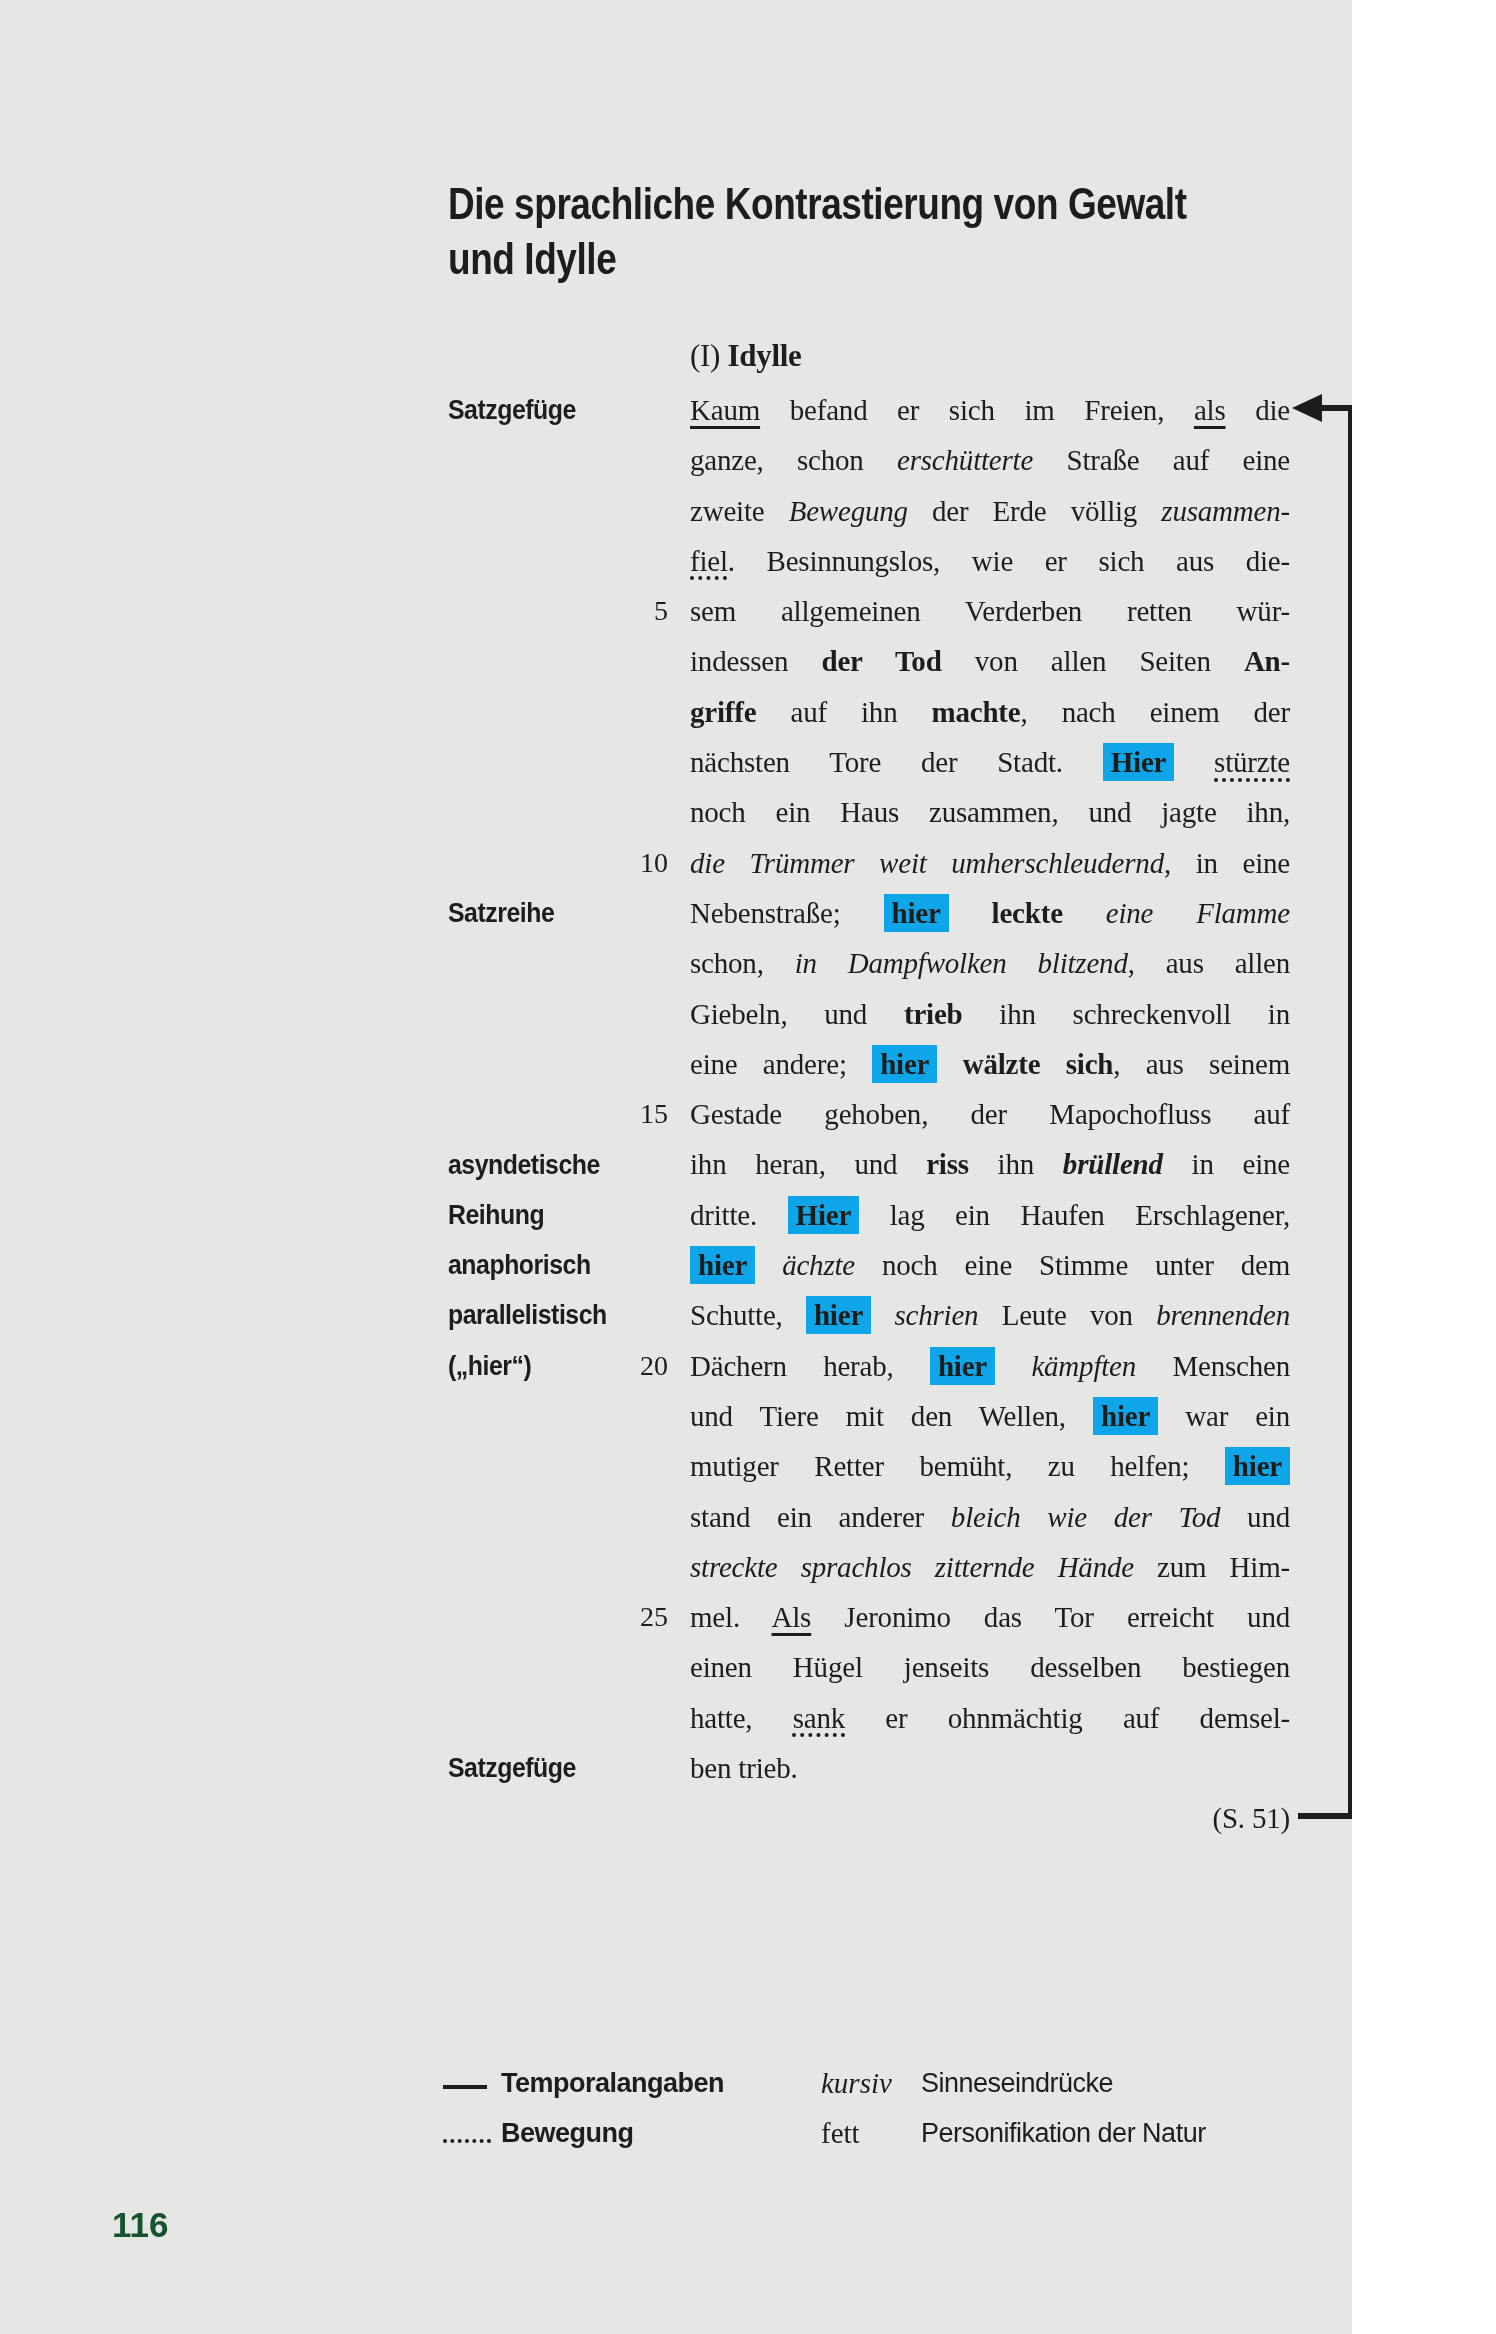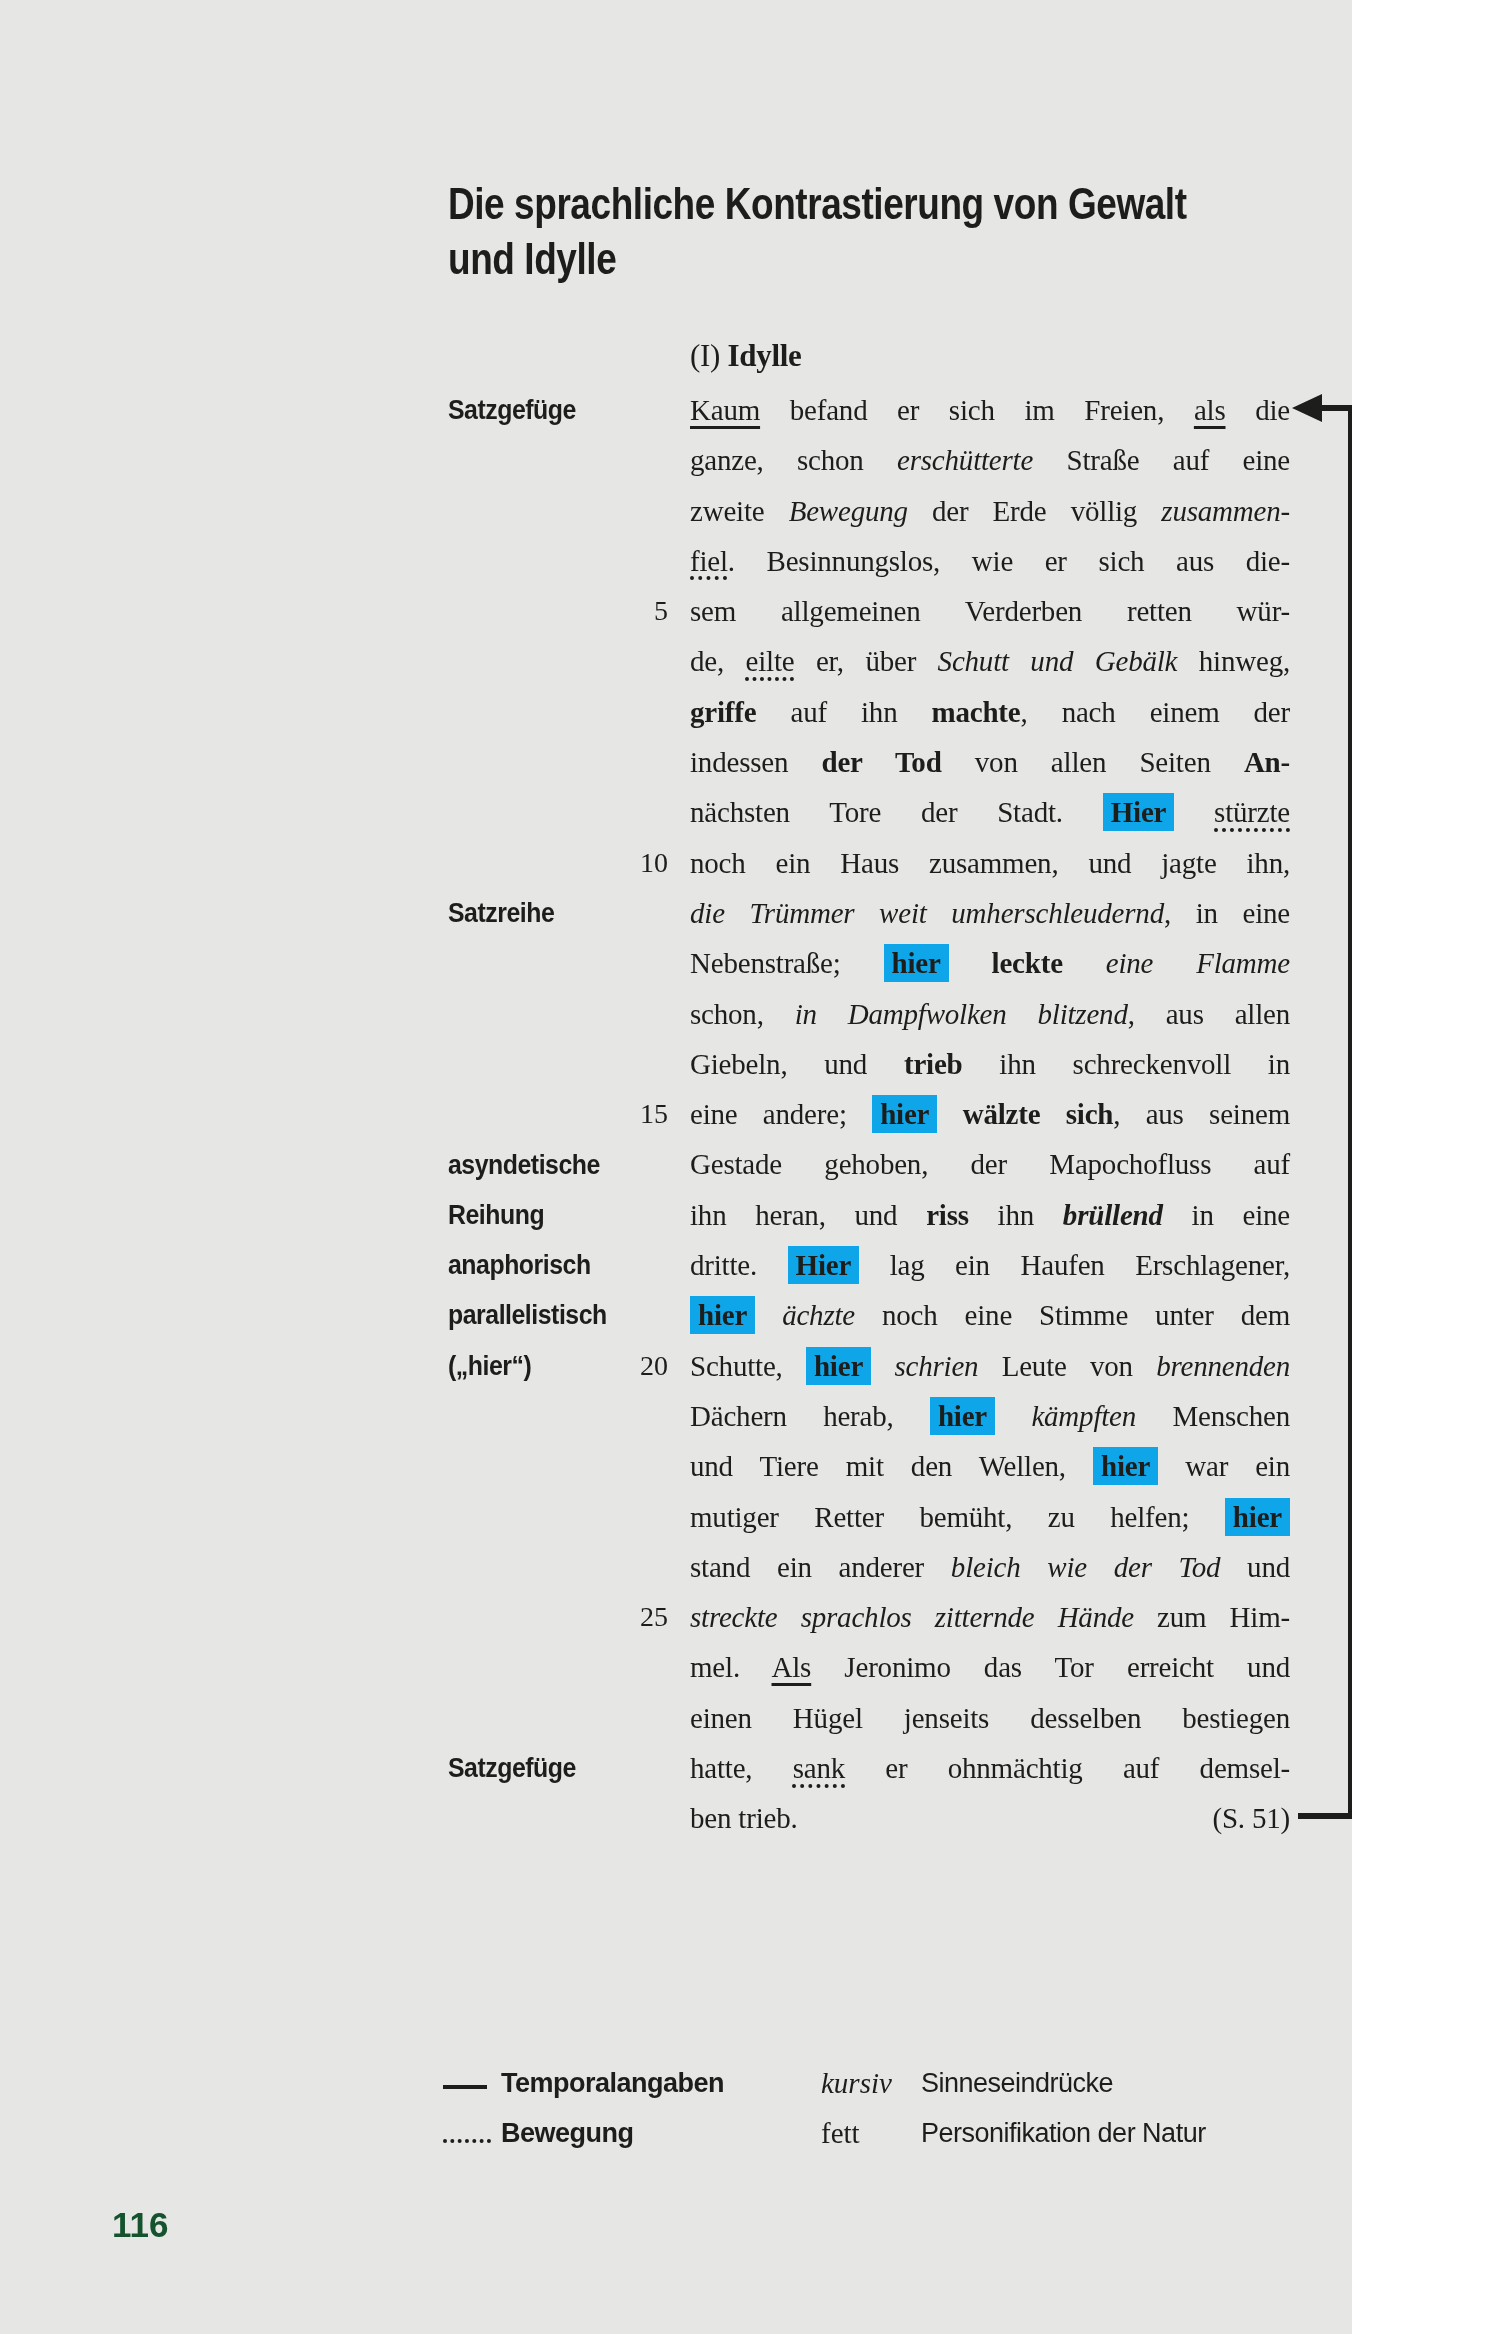--- a/index.html
+++ b/index.html
@@ -136,23 +136,22 @@
       <div class="lnum" style="top: 1207.2px;">25</div>
     </div>
 
   <div class="textcol">
     <span class="source">(S. 51)</span>
   <div class="tline"><span class="ul">Kaum</span><span> befand er sich im Freien, </span><span class="ul">als</span><span> die</span></div>
       <div class="tline"><span>ganze, schon </span><span class="it">erschütterte</span><span> Straße auf eine</span></div>
       <div class="tline"><span>zweite </span><span class="it">Bewegung</span><span> der Erde völlig </span><span class="it">zusammen-</span></div>
       <div class="tline"><span class="dot">fiel</span><span>. Besinnungslos, wie er sich aus die-</span></div>
       <div class="tline"><span>sem allgemeinen Verderben retten wür-</span></div>
-      <div class="tline"><span>de, </span><span class="dot">eilte</span><span> er, über </span><span class="it">Schutt und Gebälk</span><span> hinweg,</span></div>
+      <div class="tline"><span>indessen </span><span class="bo">der Tod</span><span> von allen Seiten </span><span class="bo">An-</span></div>
       <div class="tline"><span class="bo">griffe</span><span> auf ihn </span><span class="bo">machte</span><span>, nach einem der</span></div>
-      <div class="tline"><span>indessen </span><span class="bo">der Tod</span><span> von allen Seiten </span><span class="bo">An-</span></div>
       <div class="tline"><span>nächsten Tore der Stadt. </span><span class="hl">Hier</span><span> </span><span class="dot">stürzte</span></div>
       <div class="tline"><span>noch ein Haus zusammen, und jagte ihn,</span></div>
       <div class="tline"><span class="it">die Trümmer weit umherschleudernd</span><span>, in eine</span></div>
       <div class="tline"><span>Nebenstraße; </span><span class="hl">hier</span><span> </span><span class="bo">leckte</span><span> </span><span class="it">eine Flamme</span></div>
       <div class="tline"><span>schon, </span><span class="it">in Dampfwolken blitzend</span><span>, aus allen</span></div>
       <div class="tline"><span>Giebeln, und </span><span class="bo">trieb</span><span> ihn schreckenvoll in</span></div>
       <div class="tline"><span>eine andere; </span><span class="hl">hier</span><span> </span><span class="bo">wälzte sich</span><span>, aus seinem</span></div>
       <div class="tline"><span>Gestade gehoben, der Mapochofluss auf</span></div>
       <div class="tline"><span>ihn heran, und </span><span class="bo">riss</span><span> ihn </span><span class="boit">brüllend</span><span> in eine</span></div>
       <div class="tline"><span>dritte. </span><span class="hl">Hier</span><span> lag ein Haufen Erschlagener,</span></div>

